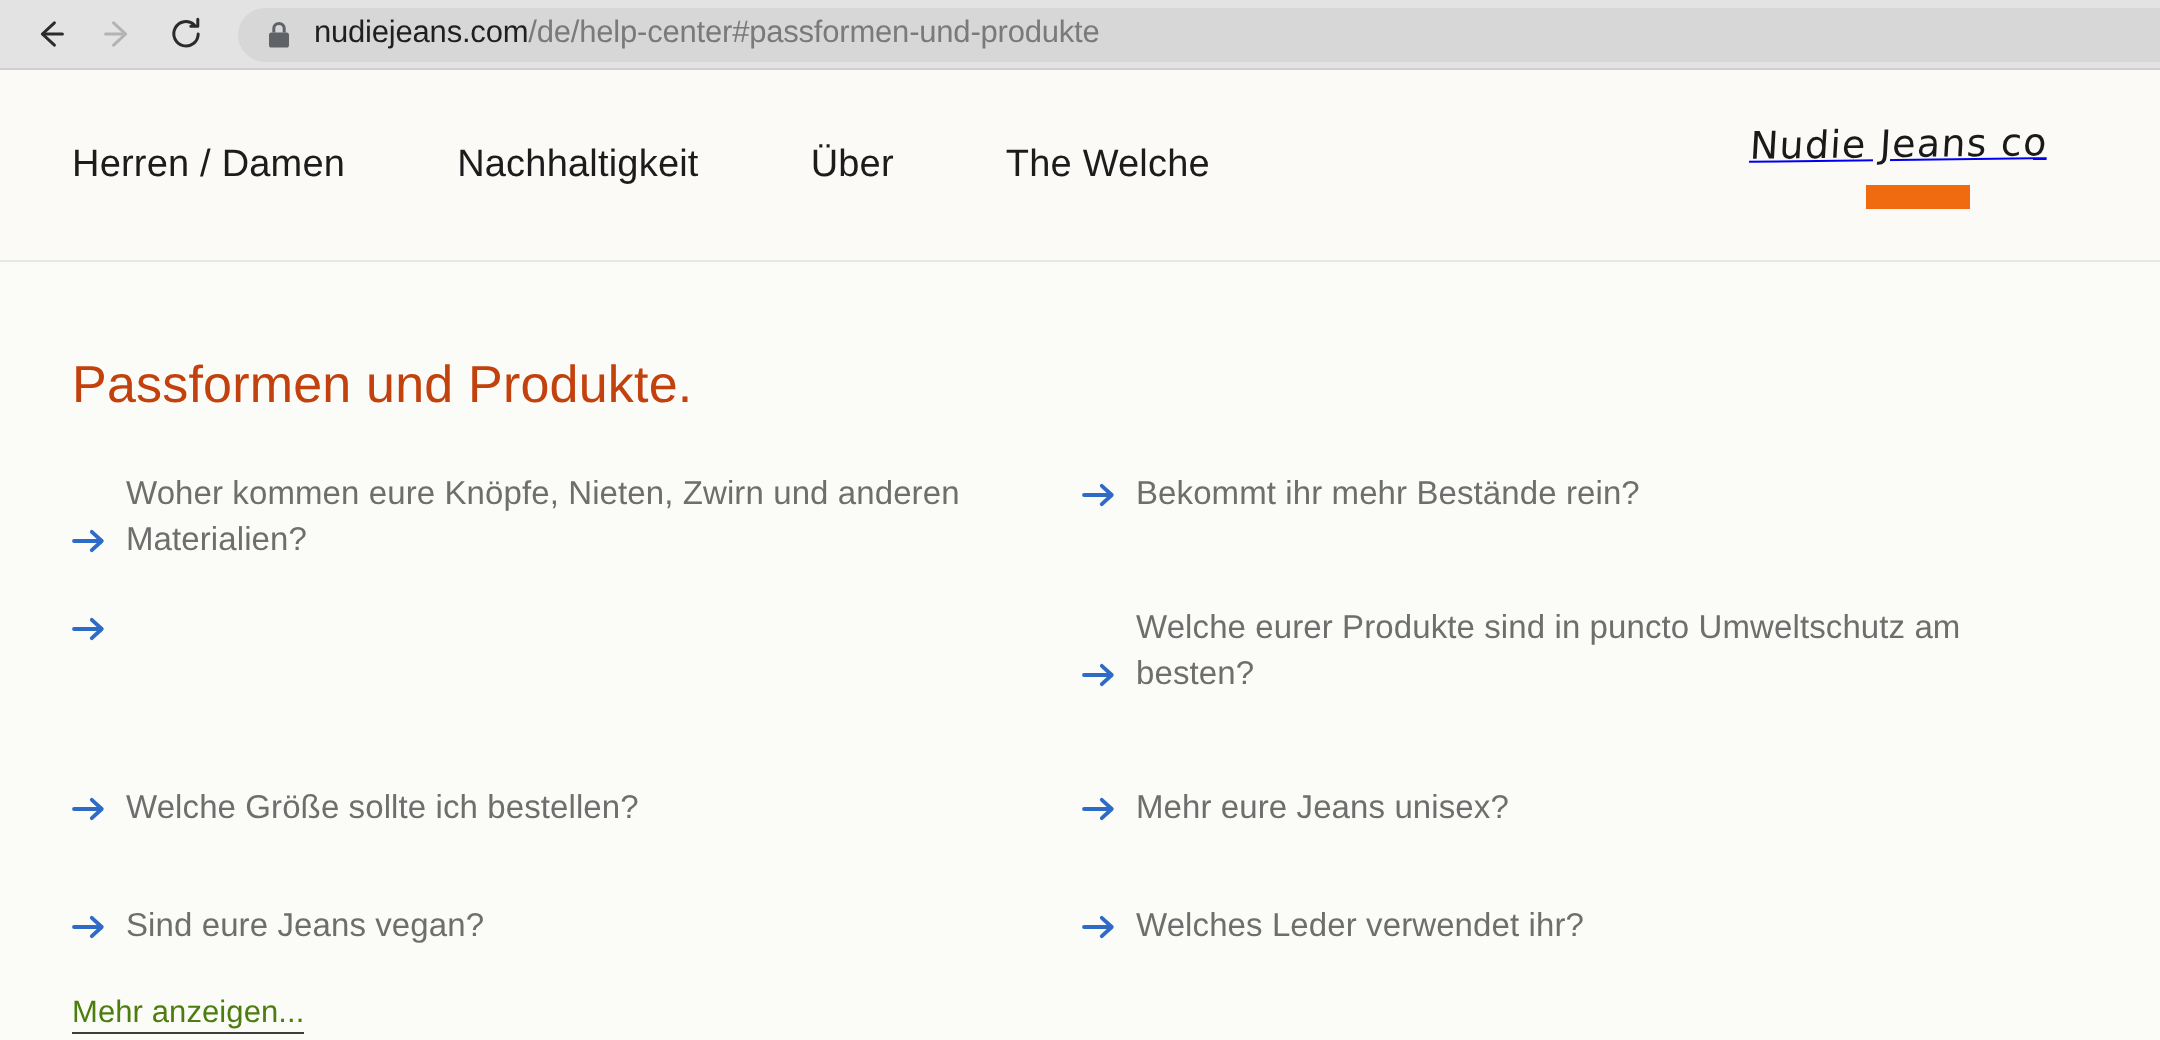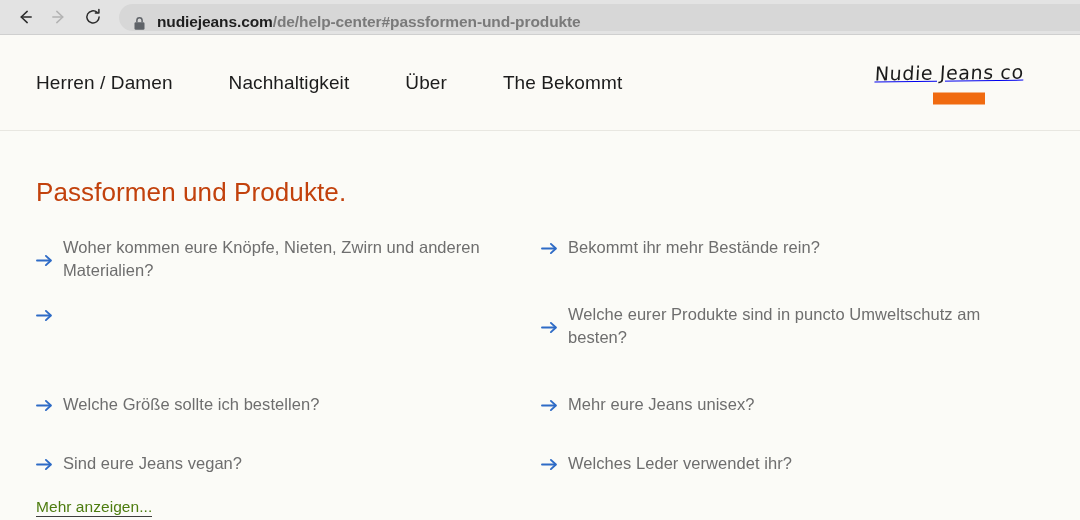--- a/index.html
+++ b/index.html
@@ -40,24 +40,23 @@
   .nav-btn svg { display: block; }
 
   .url-pill {
     flex: 1 1 auto;
     height: 27px;
     margin-left: 9px;
     margin-right: 0;
     background: #d7d7d7;
     border-radius: 14px 0 0 14px;
     display: flex;
-    align-items: flex-end;
+    align-items: center;
     padding: 0 14px;
     min-width: 0;
-    font-weight: bold;
   }
 
   .lock-icon {
     flex: 0 0 auto;
     margin-right: 11px;
     display: flex;
     align-items: center;
   }
 
   .url-text {
@@ -140,21 +139,21 @@
     display: grid;
     grid-template-columns: 505px 1fr;
     column-gap: 0;
     row-gap: 0;
   }
 
   .faq-row-cell { padding-bottom: 0; }
 
   .faq-link {
     display: flex;
-    align-items: center;
+    align-items: flex-end;
     gap: 10px;
     text-decoration: none;
     max-width: 478px;
   }
 
   .arrow-icon {
     flex: 0 0 auto;
     margin-top: 5px;
   }
 
@@ -225,21 +224,21 @@
       <span class="url-domain">nudiejeans.com</span><span class="url-path">/de/help-center#passformen-und-produkte</span>
     </span>
   </div>
 </div>
 
 <header class="site-header">
   <nav class="main-nav">
     <a class="nav-link" href="#">Herren / Damen</a>
     <a class="nav-link" href="#">Nachhaltigkeit</a>
     <a class="nav-link" href="#">Über</a>
-    <a class="nav-link" href="#">The Bekommt</a>
+    <a class="nav-link" href="#">The Welche</a>
   </nav>
 
   <a class="logo-wrap" href="#">
     <span class="logo-text">Nudie Jeans co</span>
     <span class="logo-bar"></span>
   </a>
 </header>
 
 <main class="content">
 

